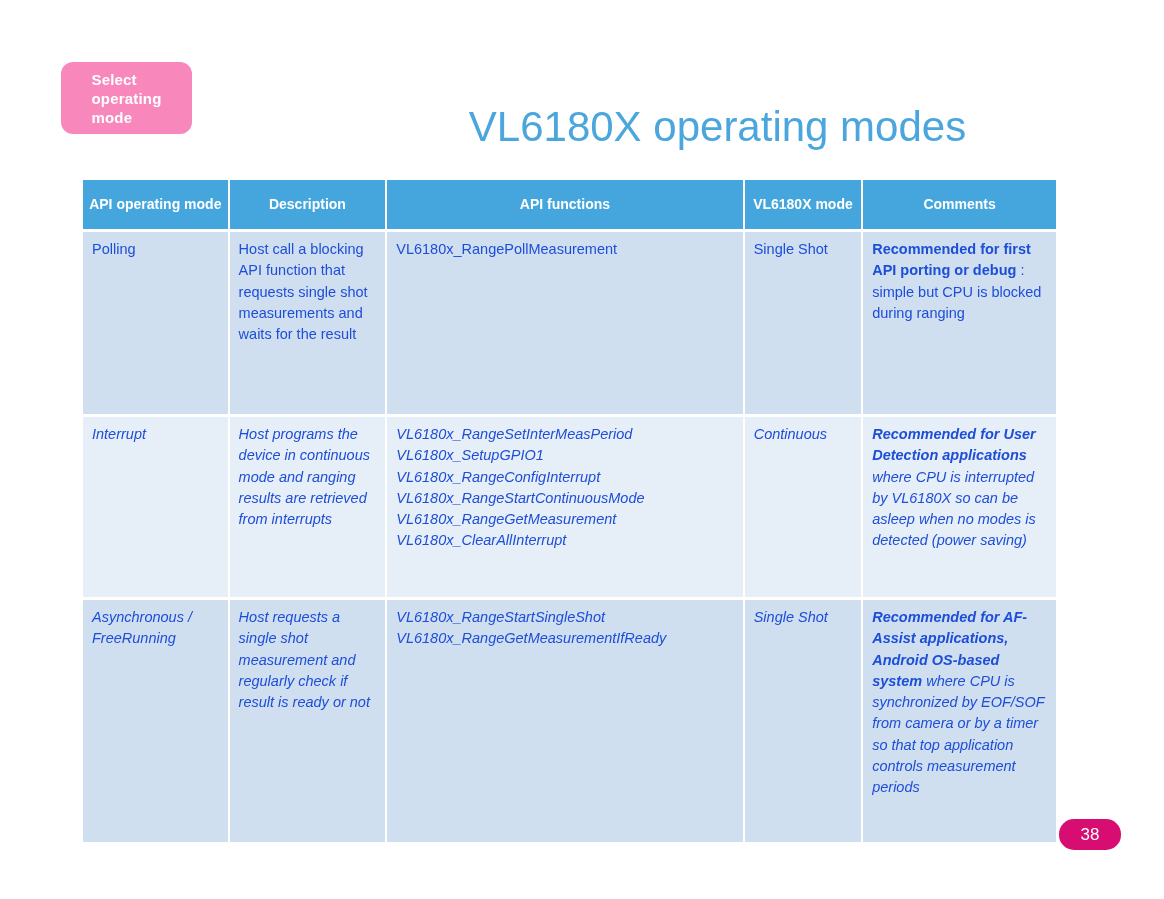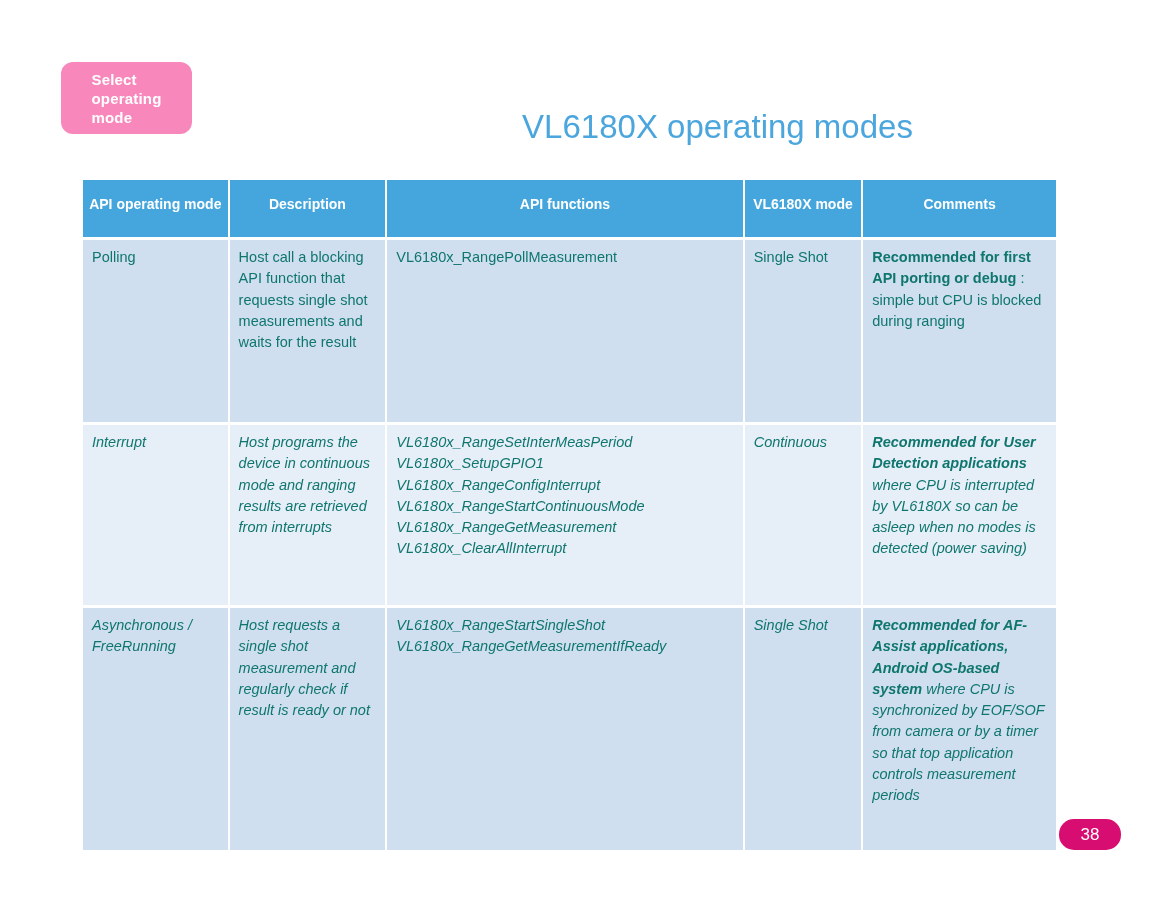--- a/index.html
+++ b/index.html
@@ -35,21 +35,21 @@
   }
 
   
   #slide-title {
     position: absolute;
     left: 395px;
     top: 101px;
     width: 645px;
     text-align: center;
     color: #4ba6dd;
-    font-size: 33px;
+    font-size: 42px;
     font-weight: 400;
     line-height: 52px;
     white-space: nowrap;
   }
 
   
   #modes-table {
     position: absolute;
     left: 81px;
     top: 177px;
@@ -57,32 +57,32 @@
     border-collapse: separate;
     border-spacing: 2px 3px;
     table-layout: fixed;
   }
   #modes-table th,
   #modes-table td {
     vertical-align: top;
     padding: 7px 10px 8px 9px;
     font-size: 14.5px;
     line-height: 21.3px;
-    color: #0f766e;
+    color: #1d4ed8;
     font-weight: 400;
   }
   #modes-table thead th {
     background: #44a6dc;
     color: #ffffff;
     font-weight: bold;
     font-size: 14px;
     line-height: 19px;
     text-align: center;
     vertical-align: middle;
-    padding: 9px 5px 18px 5px;
+    padding: 9px 5px 10px 5px;
     height: 30px;
   }
   #modes-table tbody tr.row-odd td { background: #cfdff0; }
   #modes-table tbody tr.row-even td { background: #e6eef8; font-style: italic; }
 
   
   .col-mode      { width: 144px; }
   .col-desc      { width: 155px; }
   .col-funcs     { width: 354px; }
   .col-vlmode    { width: 116px; }

